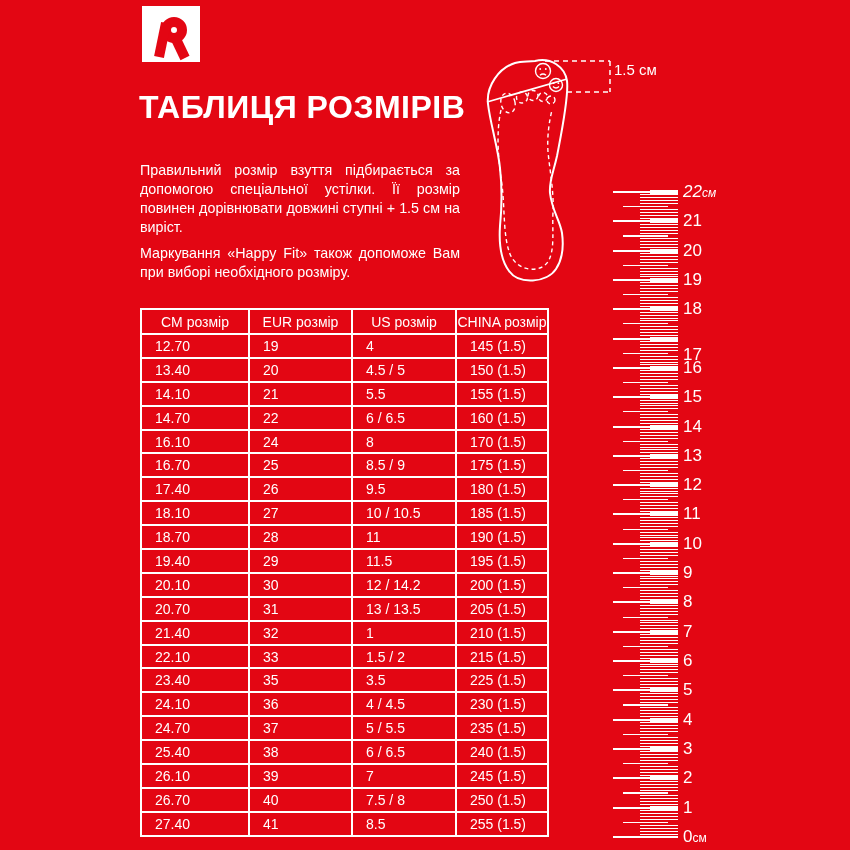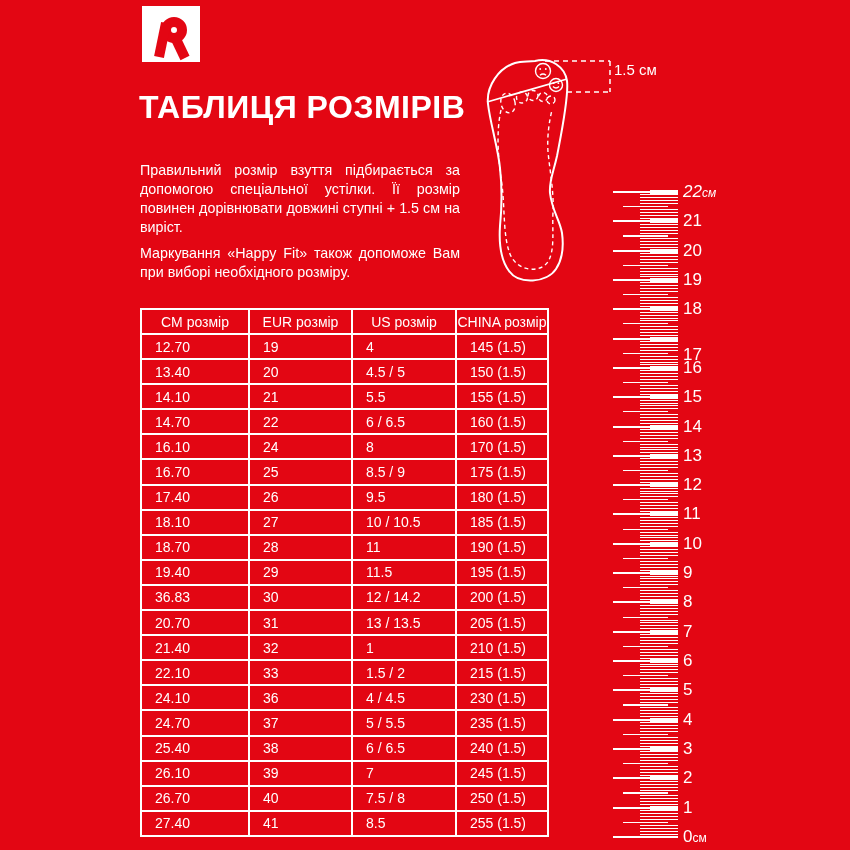--- a/index.html
+++ b/index.html
@@ -168,21 +168,21 @@
           <td>11</td>
           <td>190 (1.5)</td>
         </tr>
         <tr>
           <td>19.40</td>
           <td>29</td>
           <td>11.5</td>
           <td>195 (1.5)</td>
         </tr>
         <tr>
-          <td>36.83</td>
+          <td>20.10</td>
           <td>30</td>
           <td>12 / 14.2</td>
           <td>200 (1.5)</td>
         </tr>
         <tr>
           <td>20.70</td>
           <td>31</td>
           <td>13 / 13.5</td>
           <td>205 (1.5)</td>
         </tr>
@@ -190,20 +190,26 @@
           <td>21.40</td>
           <td>32</td>
           <td>1</td>
           <td>210 (1.5)</td>
         </tr>
         <tr>
           <td>22.10</td>
           <td>33</td>
           <td>1.5 / 2</td>
           <td>215 (1.5)</td>
+        </tr>
+        <tr>
+          <td>23.40</td>
+          <td>35</td>
+          <td>3.5</td>
+          <td>225 (1.5)</td>
         </tr>
         <tr>
           <td>24.10</td>
           <td>36</td>
           <td>4 / 4.5</td>
           <td>230 (1.5)</td>
         </tr>
         <tr>
           <td>24.70</td>
           <td>37</td>

